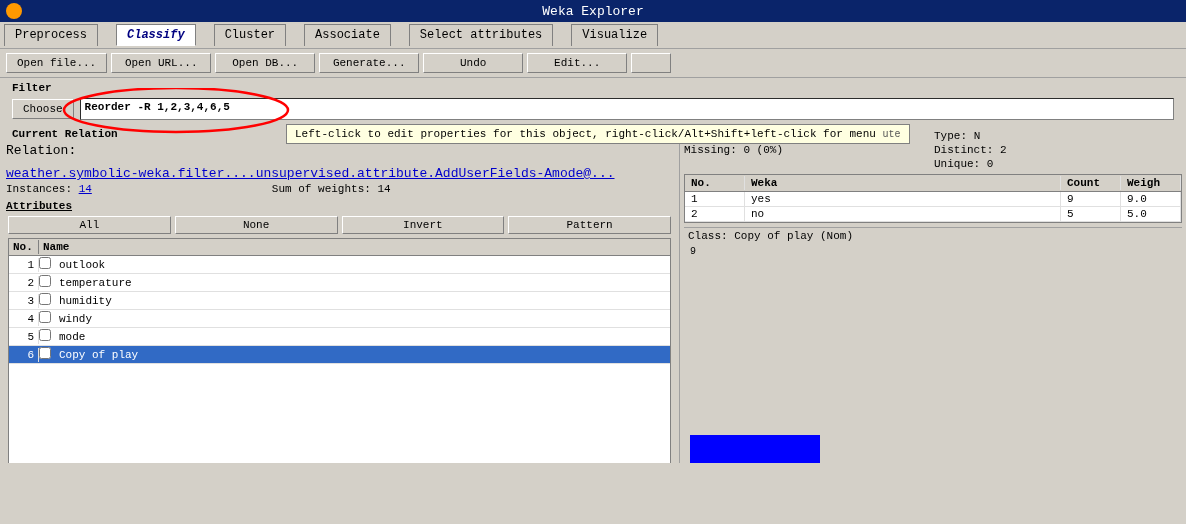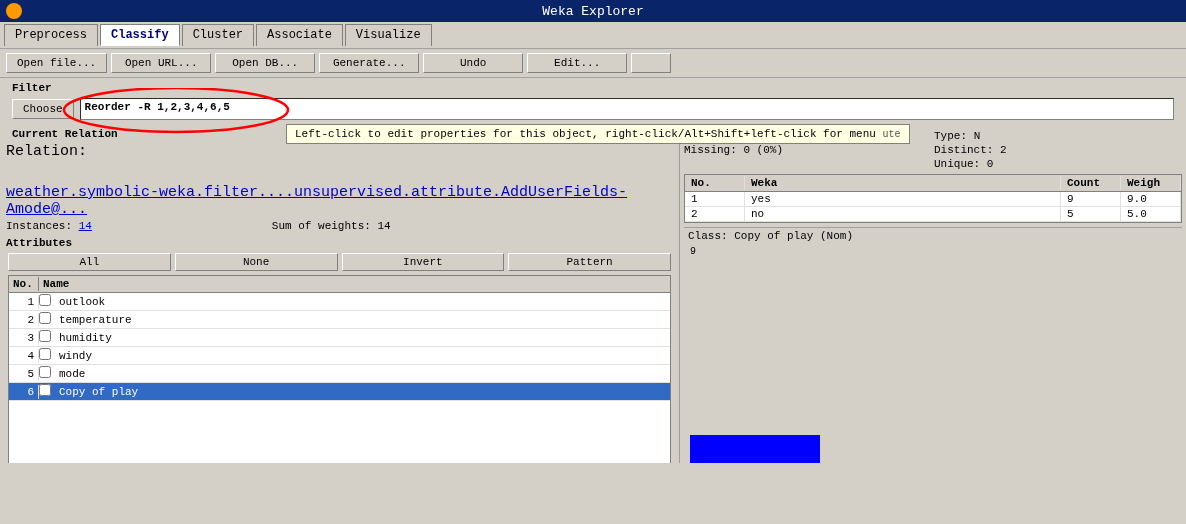--- a/index.html
+++ b/index.html
@@ -36,28 +36,29 @@
       display: flex;
       border-bottom: 1px solid #a0a0a0;
       padding: 2px 4px;
     }
     .tab {
       padding: 3px 10px;
       border: 1px solid #808080;
       border-bottom: none;
       background: #d4d0c8;
       cursor: pointer;
-      margin-right: 2px;
+      margin-right: 18px;
       font-size: 12px;
     }
     .tab.active {
       background: #ffffff;
       border-bottom: 1px solid white;
       font-weight: bold;
       color: #000080;
+      font-style: italic;
     }
     .toolbar {
       background: #d4d0c8;
       display: flex;
       padding: 4px 6px;
       gap: 4px;
       border-bottom: 1px solid #a0a0a0;
     }
     .btn {
       background: #d4d0c8;
@@ -208,20 +209,21 @@
   <div class="title-bar" style="position:relative;">
     <div class="weka-icon"></div>
     <span>Weka Explorer</span>
   </div>
 
   <div class="menu-bar">
     <div class="tab">Preprocess</div>
     <div class="tab active">Classify</div>
     <div class="tab">Cluster</div>
     <div class="tab">Associate</div>
+    <div class="tab">Select attributes</div>
     <div class="tab">Visualize</div>
   </div>
 
   <div class="toolbar">
     <button class="btn">Open file...</button>
     <button class="btn">Open URL...</button>
     <button class="btn">Open DB...</button>
     <button class="btn">Generate...</button>
     <button class="btn">Undo</button>
     <button class="btn">Edit...</button>
@@ -244,37 +246,37 @@
       </svg>
     </div>
   </div>
 
   <div style="display:flex; height: calc(524px - 130px);">
 
     <div class="left-panel">
 
       <div class="current-relation-section">
         <div class="section-label">Current Relation</div>
-        <div style="display:flex; gap:24px; flex-wrap:wrap; padding: 1px 0; font-size:15px;">
+        <div style="display:flex; gap:8px; flex-wrap:wrap; padding: 1px 0; font-size:13px;">
           <span>Relation:</span>
           <span class="relation-name-link">weather.symbolic-weka.filter....unsupervised.attribute.AddUserFields-Amode@...</span>
         </div>
         <div style="display:flex; gap:20px; font-size:11px; padding:1px 0;">
           <div>
             <span>Instances:</span>
             <span class="info-value">14</span>
           </div>
           <div style="margin-left:160px;">
             <span>Sum of weights:</span>
             <span>14</span>
           </div>
         </div>
       </div>
 
-      <div style="padding: 2px 6px; font-size:11px; font-weight:bold;">Attributes</div>
+      <div style="padding: 2px 6px; font-size:11px; font-weight:bold;text-decoration:underline;">Attributes</div>
 
       <div class="attr-buttons">
         <button class="attr-btn">All</button>
         <button class="attr-btn">None</button>
         <button class="attr-btn">Invert</button>
         <button class="attr-btn">Pattern</button>
       </div>
 
       <div class="attr-table">
         <div class="attr-table-header">

